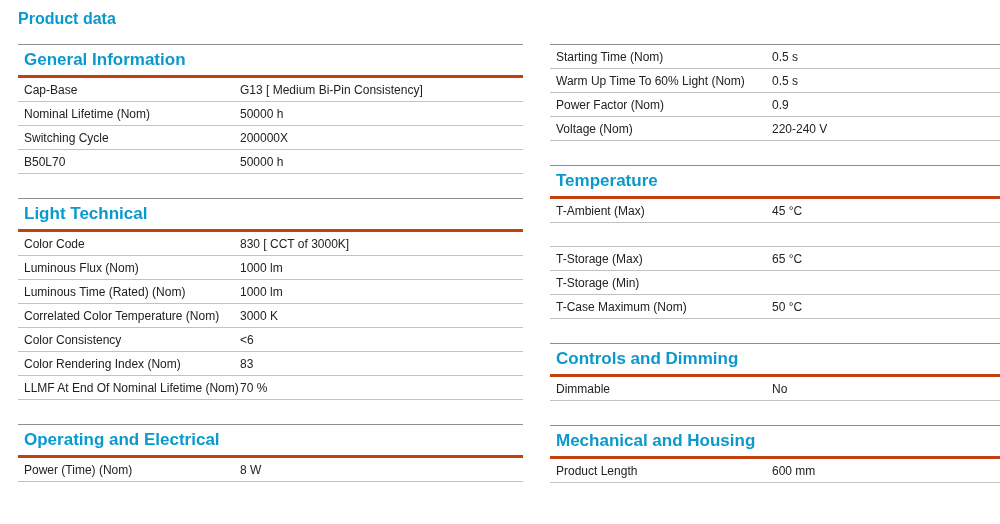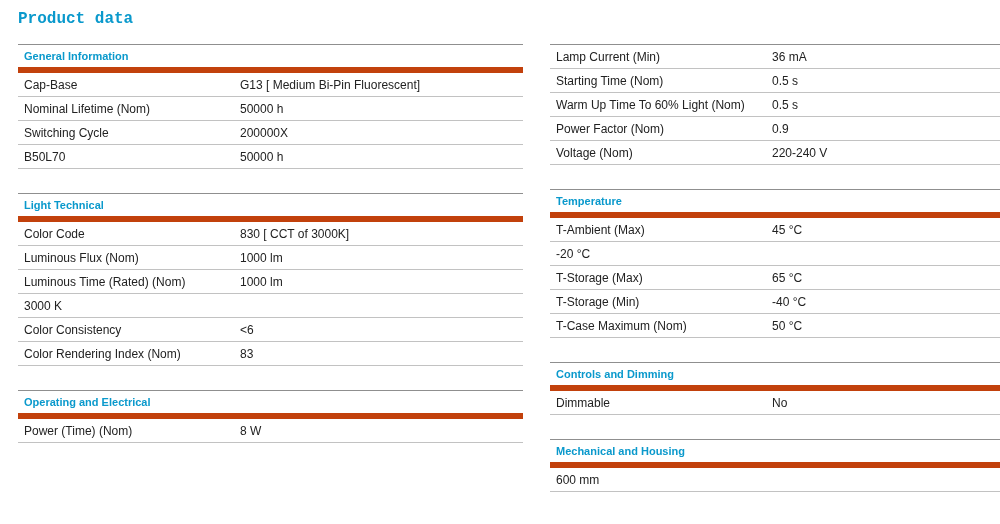--- a/index.html
+++ b/index.html
@@ -12,46 +12,45 @@
   }
   .page {
     padding: 10px 0 0 18px;
     width: 1000px;
   }
   .page-title {
     font-size: 16px;
     font-weight: bold;
     color: var(--accent, #0099cc);
     margin-bottom: 16px;
-    font-family: Liberation Mono, monospace;
   }
   .columns {
     display: flex;
     gap: 27px;
     align-items: flex-start;
     width: 982px;
   }
   .column {
     display: flex;
     flex-direction: column;
     gap: 24px;
   }
   .column-left { width: 505px; flex-shrink: 0; }
   .column-right { flex: 1; min-width: 0; }
   .spec-section {
     border-top: 1px solid #8f8f8f;
     width: 100%;
   }
   .section-title {
-    font-size: 11px;
+    font-size: 17px;
     font-weight: bold;
     color: var(--accent, #0099cc);
     padding: 5px 6px;
     min-height: 24px;
-    border-bottom: 6px solid #c2410c;
+    border-bottom: 3px solid #c2410c;
     display: flex;
     align-items: center;
   }
   .spec-row {
     display: flex;
     align-items: center;
     min-height: 24px;
     padding: 4px 6px;
     border-bottom: 1px solid #c2c2c2;
     font-size: 12px;
@@ -72,21 +71,21 @@
 
 <div class="page">
   <div class="page-title">Product data</div>
 
   <div class="columns" id="columns">
       <div class="column column-left">
         <section class="spec-section">
           <div class="section-title">General Information</div>
           <div class="spec-row">
             <div class="spec-label">Cap-Base</div>
-            <div class="spec-value">G13 [ Medium Bi-Pin Fluorescent]</div>
+            <div class="spec-value">G13 [ Medium Bi-Pin Consistency]</div>
           </div>
           <div class="spec-row">
             <div class="spec-label">Nominal Lifetime (Nom)</div>
             <div class="spec-value">50000 h</div>
           </div>
           <div class="spec-row">
             <div class="spec-label">Switching Cycle</div>
             <div class="spec-value">200000X</div>
           </div>
           <div class="spec-row">
@@ -102,45 +101,46 @@
           </div>
           <div class="spec-row">
             <div class="spec-label">Luminous Flux (Nom)</div>
             <div class="spec-value">1000 lm</div>
           </div>
           <div class="spec-row">
             <div class="spec-label">Luminous Time (Rated) (Nom)</div>
             <div class="spec-value">1000 lm</div>
           </div>
           <div class="spec-row">
+            <div class="spec-label">Correlated Color Temperature (Nom)</div>
             <div class="spec-value">3000 K</div>
           </div>
           <div class="spec-row">
             <div class="spec-label">Color Consistency</div>
             <div class="spec-value">&lt;6</div>
           </div>
           <div class="spec-row">
             <div class="spec-label">Color Rendering Index (Nom)</div>
             <div class="spec-value">83</div>
+          </div>
+          <div class="spec-row">
+            <div class="spec-label">LLMF At End Of Nominal Lifetime (Nom)</div>
+            <div class="spec-value">70 %</div>
           </div>
         </section>
         <section class="spec-section">
           <div class="section-title">Operating and Electrical</div>
           <div class="spec-row">
             <div class="spec-label">Power (Time) (Nom)</div>
             <div class="spec-value">8 W</div>
           </div>
         </section>
       </div>
       <div class="column column-right">
         <section class="spec-section">
-          <div class="spec-row">
-            <div class="spec-label">Lamp Current (Min)</div>
-            <div class="spec-value">36 mA</div>
-          </div>
           <div class="spec-row">
             <div class="spec-label">Starting Time (Nom)</div>
             <div class="spec-value">0.5 s</div>
           </div>
           <div class="spec-row">
             <div class="spec-label">Warm Up Time To 60% Light (Nom)</div>
             <div class="spec-value">0.5 s</div>
           </div>
           <div class="spec-row">
             <div class="spec-label">Power Factor (Nom)</div>
@@ -151,43 +151,42 @@
             <div class="spec-value">220-240 V</div>
           </div>
         </section>
         <section class="spec-section">
           <div class="section-title">Temperature</div>
           <div class="spec-row">
             <div class="spec-label">T-Ambient (Max)</div>
             <div class="spec-value">45 °C</div>
           </div>
           <div class="spec-row">
-            <div class="spec-value">-20 °C</div>
           </div>
           <div class="spec-row">
             <div class="spec-label">T-Storage (Max)</div>
             <div class="spec-value">65 °C</div>
           </div>
           <div class="spec-row">
             <div class="spec-label">T-Storage (Min)</div>
-            <div class="spec-value">-40 °C</div>
           </div>
           <div class="spec-row">
             <div class="spec-label">T-Case Maximum (Nom)</div>
             <div class="spec-value">50 °C</div>
           </div>
         </section>
         <section class="spec-section">
           <div class="section-title">Controls and Dimming</div>
           <div class="spec-row">
             <div class="spec-label">Dimmable</div>
             <div class="spec-value">No</div>
           </div>
         </section>
         <section class="spec-section">
           <div class="section-title">Mechanical and Housing</div>
           <div class="spec-row">
+            <div class="spec-label">Product Length</div>
             <div class="spec-value">600 mm</div>
           </div>
         </section>
       </div>
     </div>
 </div>
 
 </body></html>

